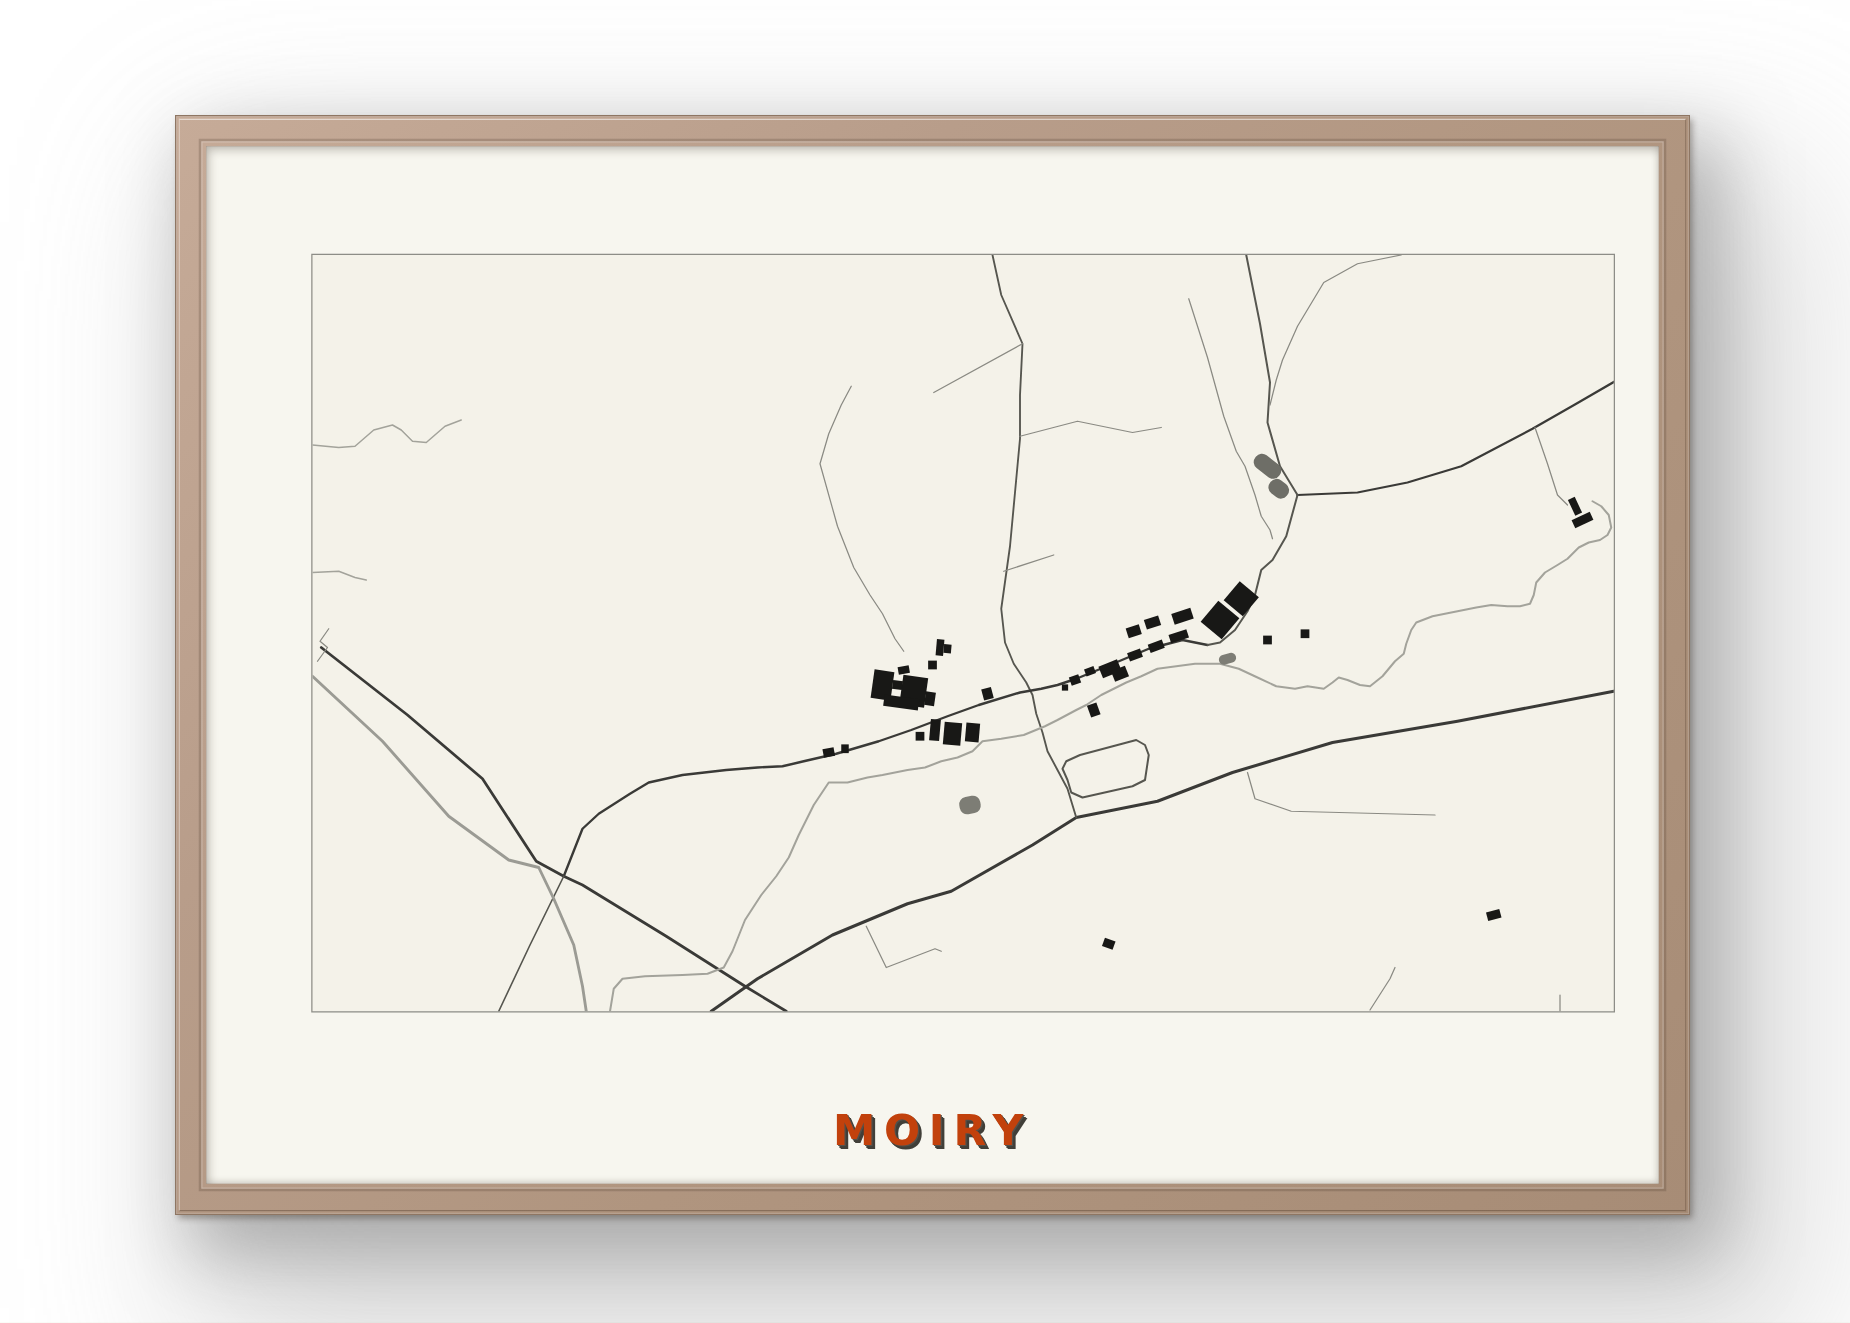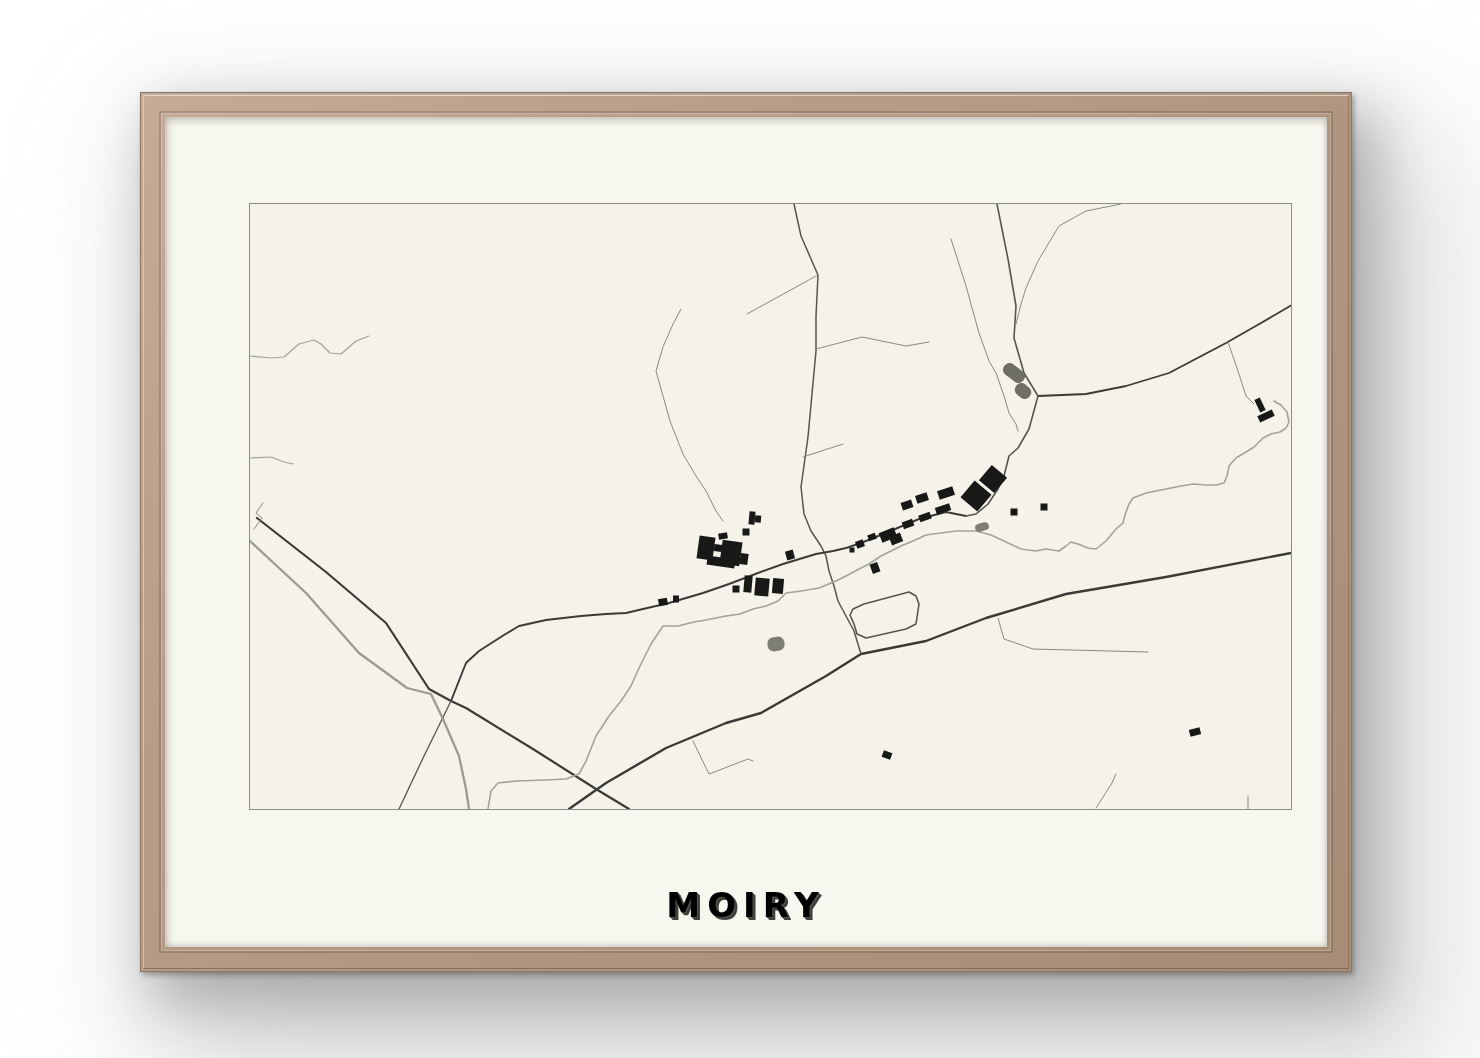--- a/index.html
+++ b/index.html
@@ -41,21 +41,21 @@
     position:absolute;left:84px;top:86px;width:1041px;height:605px;
     background:#f4f2e9;
     border:1.5px solid #8d8d87;
     box-sizing:content-box;
   }
   .map-area svg{display:block;width:1041px;height:605px;}
   .poster-title{
     position:absolute;left:0;top:768px;width:100%;
     text-align:center;
     font-size:34px;font-weight:800;letter-spacing:7px;
-    color:#000000;
+    color:#c2410c;
     text-shadow:1px 1px 0 #54514b, 2px 2px 0 #413f39, 3px 3px 0 #413f39;
     user-select:none;
   }
 </style>
 </head>
 <body>
 
 <div class="frame">
   <div class="mat">
     <div class="map-area">

